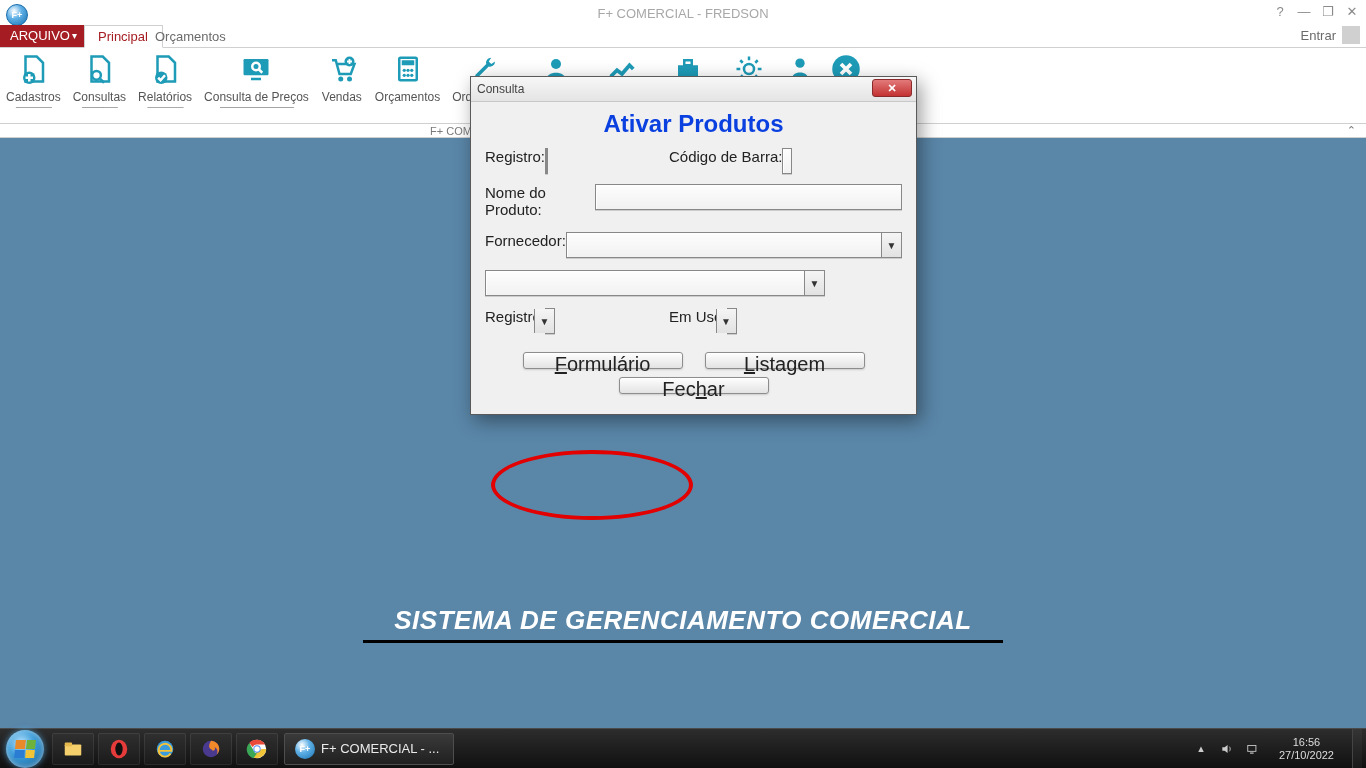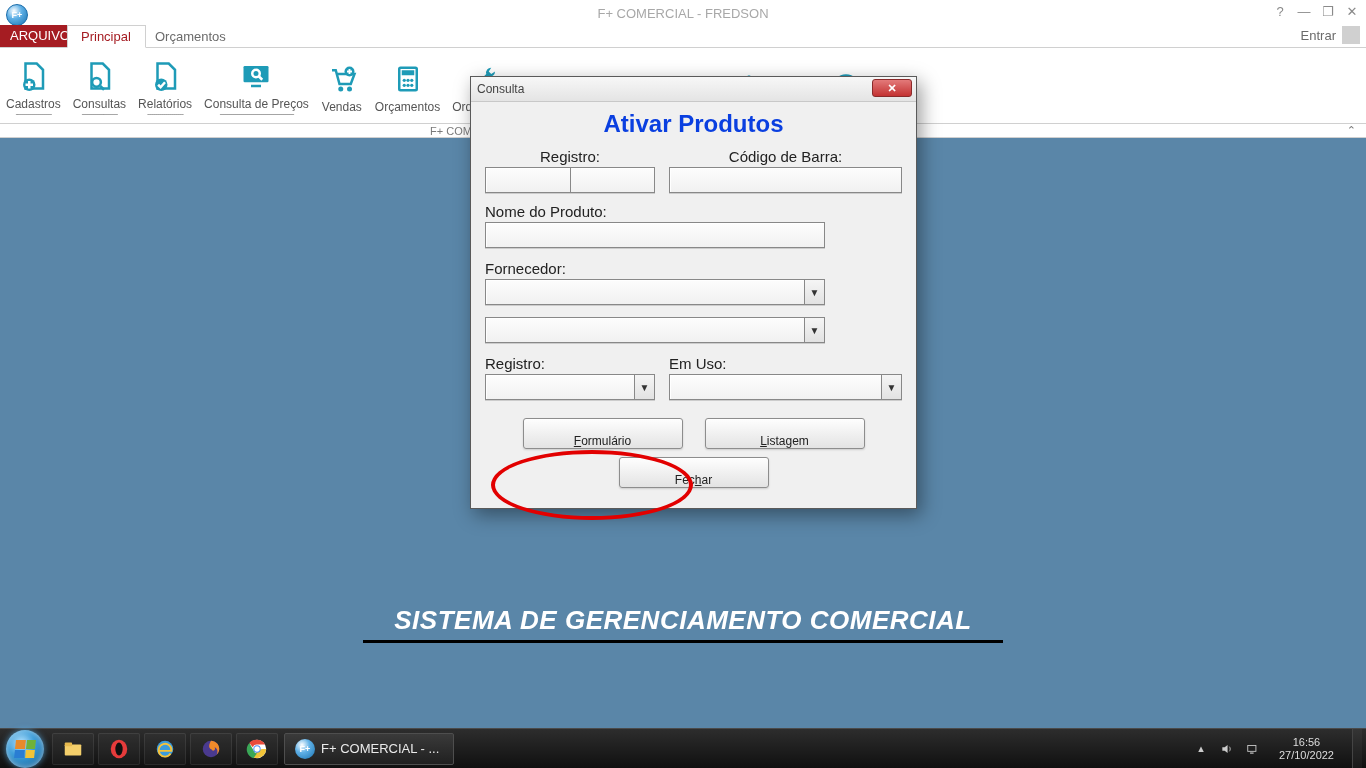--- a/index.html
+++ b/index.html
@@ -30,32 +30,32 @@
     position:absolute; top:25px; left:0; padding: 3px 10px 4px 10px;
     background:#a51c22; color:#fff; font-size:13px;
   }
   .file-tab .caret { font-size:10px; margin-left:2px; position:relative; top:-1px; }
   .tab {
     position:absolute; top:25px; padding:3px 14px 3px 14px; font-size:13px;
     border:1px solid transparent;
   }
   .tab.active { color:#a51c22; border:1px solid #d0d0d0; border-bottom:1px solid #fff; background:#fff; }
   .tab.inactive { color:#6b6b6b; }
-  .tab-principal { left:67px;padding-left:13px; }
+  .tab-principal { left:84px;padding-left:13px; }
   .tab-utilitarios { left:140px; }
 
   
   .login-area { position:absolute; top:26px; right:6px; display:flex; align-items:center; gap:6px; color:#6b6b6b; font-size:13px; }
   .login-avatar { width:18px; height:18px; background:#d0d0d0; }
 
   
   .ribbon {
     position:absolute; top:48px; left:0; right:0; height:76px; background:#fff;
     border-bottom:1px solid #d0d0d0;
-    display:flex; align-items:center; padding-top:4px;
+    display:flex; align-items:flex-start; padding-top:4px;
   }
   .ribbon-item {
     display:flex; flex-direction:column; align-items:center; justify-content:flex-start;
     padding:0 6px; min-width:54px;
   }
   .ribbon-item .ricon { width:34px; height:34px; display:flex; align-items:center; justify-content:center; color:#1e9bb7; }
   .ribbon-item .rlabel { font-size:12px; color:#555; margin-top:4px; white-space:nowrap; }
   .ribbon-item .rsub { font-size:9px; color:#888; line-height:6px; letter-spacing:-1px; }
   .ribbon svg { fill:#1e9bb7; }
   .ribbon-item.x .ricon { color:#1e9bb7; }
@@ -98,43 +98,43 @@
     position:absolute; right:4px; top:2px; width:40px; height:18px;
     background:linear-gradient(#e37a7a,#c33232); border:1px solid #8a2a2a; border-radius:3px;
     display:flex; align-items:center; justify-content:center; color:#fff; font-size:11px; font-weight:bold;
   }
   .dlg-body { padding:2px 14px 20px 14px; }
   .dlg-heading {
     text-align:center; color:#0a3fe0; font-family:Arial,sans-serif;
     font-weight:bold; font-size:24px; padding:6px 0 10px 0;
   }
   .row { display:flex; gap:14px; margin-bottom:4px; }
-  .col { display:flex; flex-direction:column; flex:1; }
+  .col { display:flex; flex-direction:row; flex:1; }
   .lbl { font-size:15px; color:#222; margin-bottom:2px; }
   .tbox, .cbox {
     height:26px; border:1px solid #888; background:linear-gradient(#fdfdfd,#f1f1f1);
     box-shadow: inset 1px 1px 0 #fff, 0 1px 0 #ccc;
     font-size:14px; padding:0 4px;
   }
   .tbox.split { display:flex; padding:0; }
   .tbox.split .half { flex:1; border-right:1px solid #888; }
   .tbox.split .half:last-child { border-right:none; }
   .cbox { position:relative; }
   .cbox .arrow {
     position:absolute; right:0; top:0; width:20px; height:100%;
     border-left:1px solid #888; background:linear-gradient(#f5f5f5,#e2e2e2);
     display:flex; align-items:center; justify-content:center; font-size:10px; color:#333;
   }
 
   .btnrow { display:flex; gap:22px; justify-content:center; margin-top:18px; }
   .btn {
-    height:31px; width:160px; border:1px solid #8d8d8d; border-radius:3px;
+    height:17px; width:160px; border:1px solid #8d8d8d; border-radius:3px;
     background:linear-gradient(#fefefe,#e3e3e3);
-    display:flex; align-items:flex-end; justify-content:center;
-    font-size:12px; color:#222; box-shadow:0 1px 0 #fff inset, 0 1px 2px rgba(0,0,0,.15);
+    display:flex; align-items:flex-start; justify-content:center;
+    font-size:20px; color:#222; box-shadow:0 1px 0 #fff inset, 0 1px 2px rgba(0,0,0,.15);
   }
   .btn u { text-decoration:underline; }
   .btn.close { width:150px; margin:8px auto 0 auto; }
 
   
   .red-ellipse {
     position:absolute; border:4px solid #e20000; border-radius:50%;
     width:202px; height:70px; pointer-events:none;
   }
 

